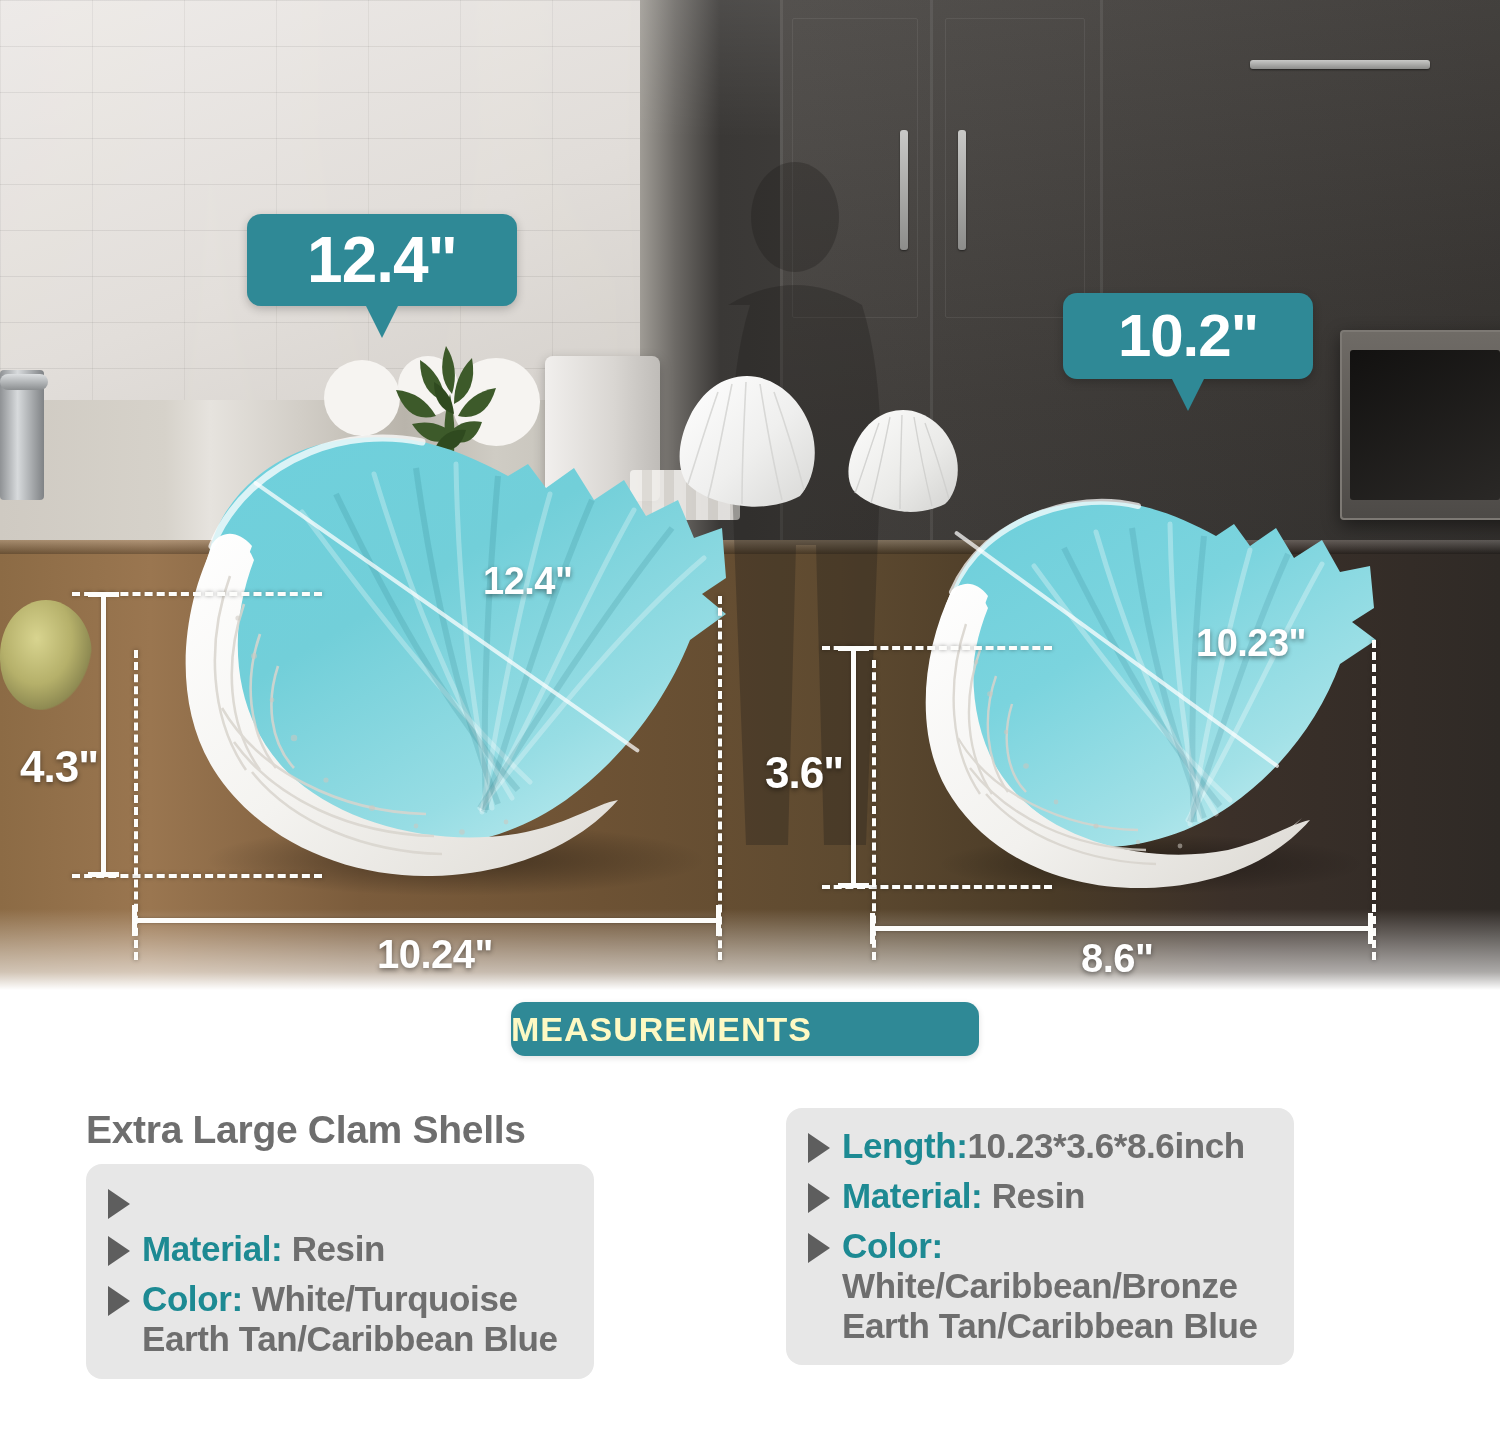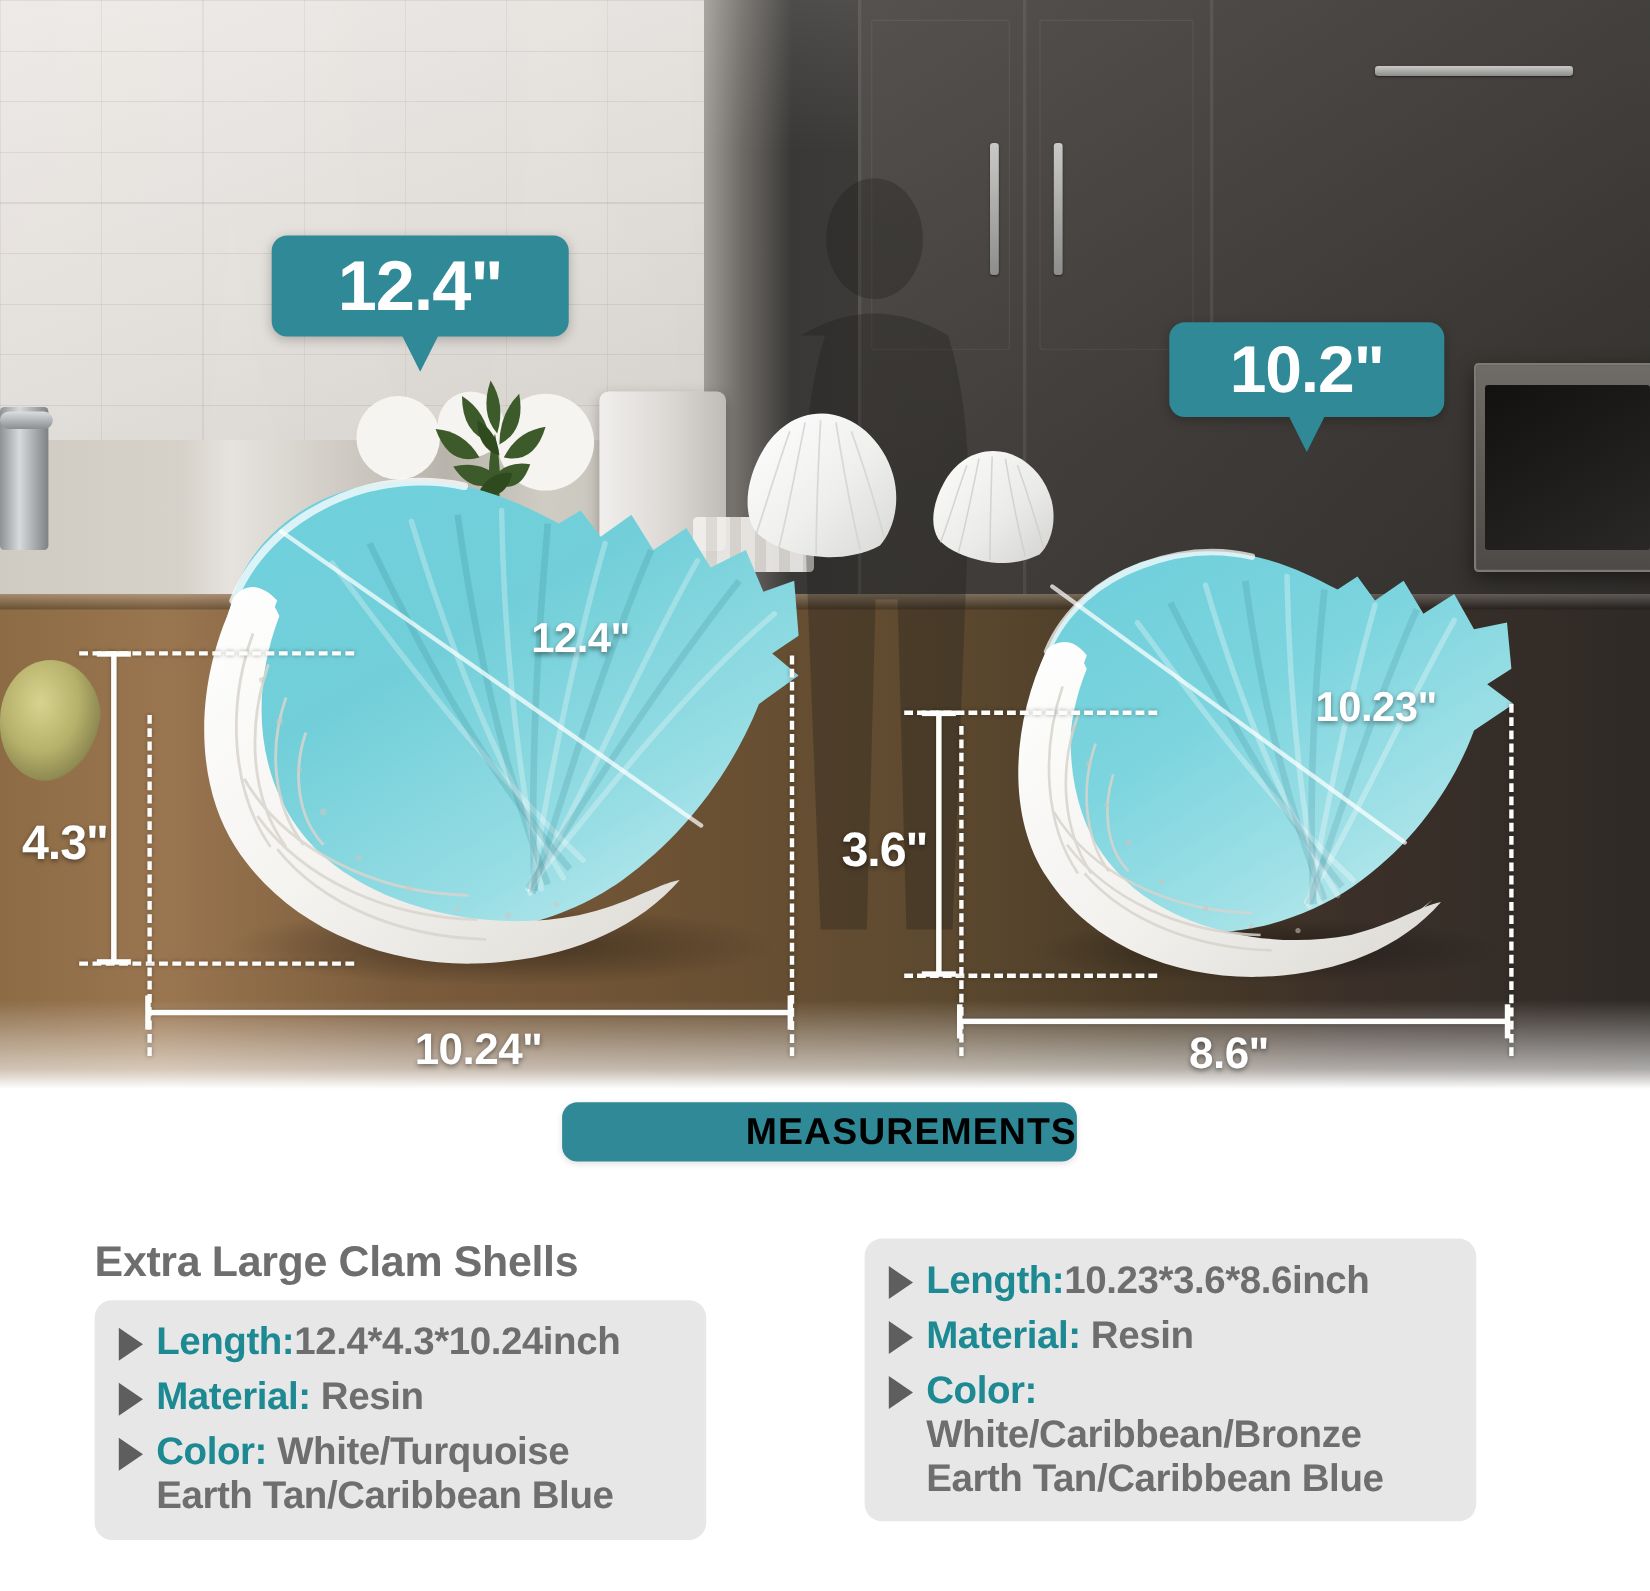--- a/index.html
+++ b/index.html
@@ -191,29 +191,29 @@
     transform-origin: left center;
     border-radius: 2px;
   }
 
   
   #measurements-pill {
     position: absolute;
     left: 511px; top: 1002px; width: 468px; height: 54px;
     background: var(--teal);
     border-radius: 14px;
-    color: #000000;
+    color: #fef9c3;
     font-size: 34px; font-weight: bold;
     letter-spacing: 1px;
-    display: flex; align-items: center; justify-content: flex-end;
+    display: flex; align-items: center; justify-content: flex-start;
     box-shadow: 0 2px 6px rgba(0,0,0,.12);
   }
 
   
-  .spec-col { position: absolute; top: 1108px; width: 556px; margin-top: 18px; }
+  .spec-col { position: absolute; top: 1108px; width: 508px; }
   #spec-col-xl { left: 86px; }
   #spec-col-lg { left: 786px; }
 
   .spec-title {
     font-size: 39px; font-weight: bold; color: #6e6e6e;
     letter-spacing: -.3px;
     margin-bottom: 12px;
     white-space: nowrap;
   }
   .spec-card {
@@ -608,23 +608,20 @@
 
   <div id="measurements-pill">
     <span>MEASUREMENTS</span>
   </div>
 
   <div class="spec-col" id="spec-col-xl">
     <div class="spec-title">Extra Large Clam Shells</div>
     <div class="spec-card">
       <div class="spec-row">
         <span class="bullet"></span>
-        <div class="spec-text">
-          <span class="spec-key">Length:</span><span class="spec-val">12.4*4.3*10.24inch</span>
-        </div>
       </div>
       <div class="spec-row">
         <span class="bullet"></span>
         <div class="spec-text">
           <span class="spec-key">Material:</span><span class="spec-val"> Resin</span>
         </div>
       </div>
       <div class="spec-row">
         <span class="bullet"></span>
         <div class="spec-text">

